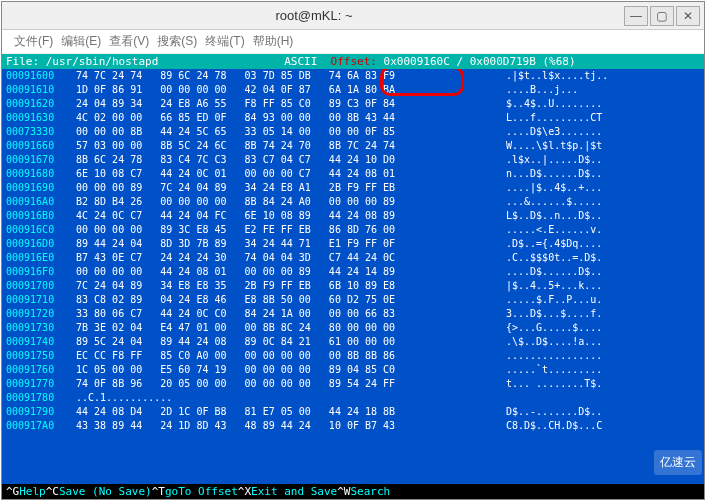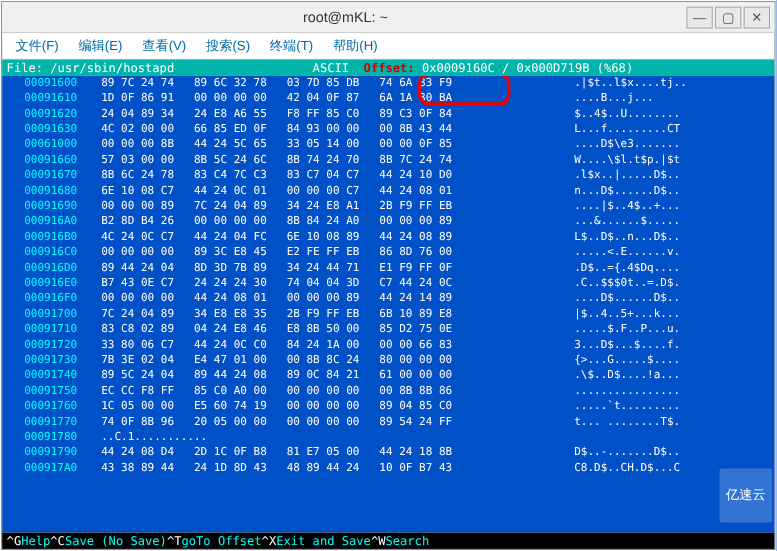--- a/index.html
+++ b/index.html
@@ -1,33 +1,33 @@
 <!DOCTYPE html>
 <html><head>
 <meta charset="utf-8">
 <style>
 *{margin:0;padding:0;box-sizing:border-box}
 body{font-family:sans-serif;background:#fff;width:706px;height:501px;overflow:hidden;position:relative}
 .win{border:1px solid #888;width:704px;height:499px;margin:1px;background:#fff;display:flex;flex-direction:column}
 .titlebar{height:28px;background:#f0f0f0;border-bottom:1px solid #ccc;display:flex;align-items:center;padding:0 4px}
 .titlebar .title{flex:1;text-align:center;font-size:13px;color:#333}
 .winbtn{width:24px;height:20px;margin-left:2px;border:1px solid #aaa;background:#e8e8e8;display:flex;align-items:center;justify-content:center;cursor:pointer;font-size:12px;color:#555}
-.menubar{height:24px;display:flex;align-items:center;padding:0 8px;font-size:12px;gap:10px;color:#0369a1;border-bottom:1px solid #eee}
+.menubar{height:24px;display:flex;align-items:center;padding:0 8px;font-size:12px;color:#737373;border-bottom:1px solid #eee}
 .menubar span{padding:2px 4px;cursor:pointer}
 .statusbar{background:#00b4aa;color:#fff;font-family:monospace;font-size:11px;padding:1px 4px;white-space:pre}
-.statusbar .offset-lbl{color:#c00;font-weight:bold}
+.statusbar .offset-lbl{color:#c00;font-weight:normal}
 .hexarea{flex:1;background:#0050c8;color:#fff;font-family:monospace;font-size:10px;overflow:hidden;position:relative}
-.hexline{white-space:pre;padding:0 20px;line-height:14px;height:14px;display:flex}
+.hexline{white-space:pre;padding:0 4px;line-height:14px;height:14px;display:flex}
 .hexline .addr{color:#00ffff;width:70px;flex-shrink:0}
 .hexline .hexbytes{color:#fff;width:430px;flex-shrink:0}
 .hexline .ascii{color:#fff}
 .highlight{position:absolute;border:3px solid #e00;border-radius:10px;pointer-events:none}
 .help{background:#000;color:#00ffff;font-family:monospace;font-size:11px;padding:1px 4px;white-space:pre;display:flex}
 .help .hk{color:#fff}
-.watermark{position:absolute;right:4px;bottom:26px;font-size:12px;color:#fff;background:rgba(255,255,255,0.2);padding:16px 6px;border-radius:3px;pointer-events:none}
+.watermark{position:absolute;right:4px;bottom:26px;font-size:12px;color:#fff;background:rgba(255,255,255,0.2);padding:4px 6px;border-radius:3px;pointer-events:none}
 </style>
 </head>
 <body>
 
 <div class="win">
   <div class="titlebar">
     <div class="title">root@mKL: ~</div>
     <div class="winbtn">—</div>
     <div class="winbtn">▢</div>
     <div class="winbtn">✕</div>
@@ -39,37 +39,37 @@
     <span>查看(V)</span>
     <span>搜索(S)</span>
     <span>终端(T)</span>
     <span>帮助(H)</span>
   </div>
 
   <div class="statusbar"><span>File: </span><span>/usr/sbin/hostapd</span><span>                   </span><span>ASCII</span>  <span class="offset-lbl">Offset: </span><span>0x0009160C / 0x000D719B (%68)</span></div>
 
   <div class="hexarea" id="hexarea">
     <div class="highlight" id="highlight" style="left: 378px; top: -3px; width: 84px; height: 30px;"></div>
-  <div class="hexline"><span class="addr">00091600</span><span class="hexbytes">89 7C 24 74   89 6C 32 78   03 7D 85 DB   74 6A 83 F9</span><span class="ascii">.|$t..l$x....tj..</span></div>
+  <div class="hexline"><span class="addr">00091600</span><span class="hexbytes">74 7C 24 74   89 6C 24 78   03 7D 85 DB   74 6A 83 F9</span><span class="ascii">.|$t..l$x....tj..</span></div>
       <div class="hexline"><span class="addr">00091610</span><span class="hexbytes">1D 0F 86 91   00 00 00 00   42 04 0F 87   6A 1A 80 BA</span><span class="ascii">....B...j...</span></div>
       <div class="hexline"><span class="addr">00091620</span><span class="hexbytes">24 04 89 34   24 E8 A6 55   F8 FF 85 C0   89 C3 0F 84</span><span class="ascii">$..4$..U........</span></div>
       <div class="hexline"><span class="addr">00091630</span><span class="hexbytes">4C 02 00 00   66 85 ED 0F   84 93 00 00   00 8B 43 44</span><span class="ascii">L...f.........CT</span></div>
-      <div class="hexline"><span class="addr">00061000</span><span class="hexbytes">00 00 00 8B   44 24 5C 65   33 05 14 00   00 00 0F 85</span><span class="ascii">....D$\e3.......</span></div>
+      <div class="hexline"><span class="addr">00073330</span><span class="hexbytes">00 00 00 8B   44 24 5C 65   33 05 14 00   00 00 0F 85</span><span class="ascii">....D$\e3.......</span></div>
       <div class="hexline"><span class="addr">00091660</span><span class="hexbytes">57 03 00 00   8B 5C 24 6C   8B 74 24 70   8B 7C 24 74</span><span class="ascii">W....\$l.t$p.|$t</span></div>
       <div class="hexline"><span class="addr">00091670</span><span class="hexbytes">8B 6C 24 78   83 C4 7C C3   83 C7 04 C7   44 24 10 D0</span><span class="ascii">.l$x..|.....D$..</span></div>
       <div class="hexline"><span class="addr">00091680</span><span class="hexbytes">6E 10 08 C7   44 24 0C 01   00 00 00 C7   44 24 08 01</span><span class="ascii">n...D$......D$..</span></div>
       <div class="hexline"><span class="addr">00091690</span><span class="hexbytes">00 00 00 89   7C 24 04 89   34 24 E8 A1   2B F9 FF EB</span><span class="ascii">....|$..4$..+...</span></div>
       <div class="hexline"><span class="addr">000916A0</span><span class="hexbytes">B2 8D B4 26   00 00 00 00   8B 84 24 A0   00 00 00 89</span><span class="ascii">...&amp;......$.....</span></div>
       <div class="hexline"><span class="addr">000916B0</span><span class="hexbytes">4C 24 0C C7   44 24 04 FC   6E 10 08 89   44 24 08 89</span><span class="ascii">L$..D$..n...D$..</span></div>
       <div class="hexline"><span class="addr">000916C0</span><span class="hexbytes">00 00 00 00   89 3C E8 45   E2 FE FF EB   86 8D 76 00</span><span class="ascii">.....&lt;.E......v.</span></div>
       <div class="hexline"><span class="addr">000916D0</span><span class="hexbytes">89 44 24 04   8D 3D 7B 89   34 24 44 71   E1 F9 FF 0F</span><span class="ascii">.D$..={.4$Dq....</span></div>
       <div class="hexline"><span class="addr">000916E0</span><span class="hexbytes">B7 43 0E C7   24 24 24 30   74 04 04 3D   C7 44 24 0C</span><span class="ascii">.C..$$$0t..=.D$.</span></div>
       <div class="hexline"><span class="addr">000916F0</span><span class="hexbytes">00 00 00 00   44 24 08 01   00 00 00 89   44 24 14 89</span><span class="ascii">....D$......D$..</span></div>
       <div class="hexline"><span class="addr">00091700</span><span class="hexbytes">7C 24 04 89   34 E8 E8 35   2B F9 FF EB   6B 10 89 E8</span><span class="ascii">|$..4..5+...k...</span></div>
-      <div class="hexline"><span class="addr">00091710</span><span class="hexbytes">83 C8 02 89   04 24 E8 46   E8 8B 50 00   85 D2 75 0E</span><span class="ascii">.....$.F..P...u.</span></div>
+      <div class="hexline"><span class="addr">00091710</span><span class="hexbytes">83 C8 02 89   04 24 E8 46   E8 8B 50 00   60 D2 75 0E</span><span class="ascii">.....$.F..P...u.</span></div>
       <div class="hexline"><span class="addr">00091720</span><span class="hexbytes">33 80 06 C7   44 24 0C C0   84 24 1A 00   00 00 66 83</span><span class="ascii">3...D$...$....f.</span></div>
       <div class="hexline"><span class="addr">00091730</span><span class="hexbytes">7B 3E 02 04   E4 47 01 00   00 8B 8C 24   80 00 00 00</span><span class="ascii">{&gt;...G.....$....</span></div>
       <div class="hexline"><span class="addr">00091740</span><span class="hexbytes">89 5C 24 04   89 44 24 08   89 0C 84 21   61 00 00 00</span><span class="ascii">.\$..D$....!a...</span></div>
       <div class="hexline"><span class="addr">00091750</span><span class="hexbytes">EC CC F8 FF   85 C0 A0 00   00 00 00 00   00 8B 8B 86</span><span class="ascii">................</span></div>
       <div class="hexline"><span class="addr">00091760</span><span class="hexbytes">1C 05 00 00   E5 60 74 19   00 00 00 00   89 04 85 C0</span><span class="ascii">.....`t.........</span></div>
       <div class="hexline"><span class="addr">00091770</span><span class="hexbytes">74 0F 8B 96   20 05 00 00   00 00 00 00   89 54 24 FF</span><span class="ascii">t... ........T$.</span></div>
       <div class="hexline"><span class="addr">00091780</span><span class="ascii">..C.1...........</span></div>
       <div class="hexline"><span class="addr">00091790</span><span class="hexbytes">44 24 08 D4   2D 1C 0F B8   81 E7 05 00   44 24 18 8B</span><span class="ascii">D$..-.......D$..</span></div>
       <div class="hexline"><span class="addr">000917A0</span><span class="hexbytes">43 38 89 44   24 1D 8D 43   48 89 44 24   10 0F B7 43</span><span class="ascii">C8.D$..CH.D$...C</span></div>
     </div>

